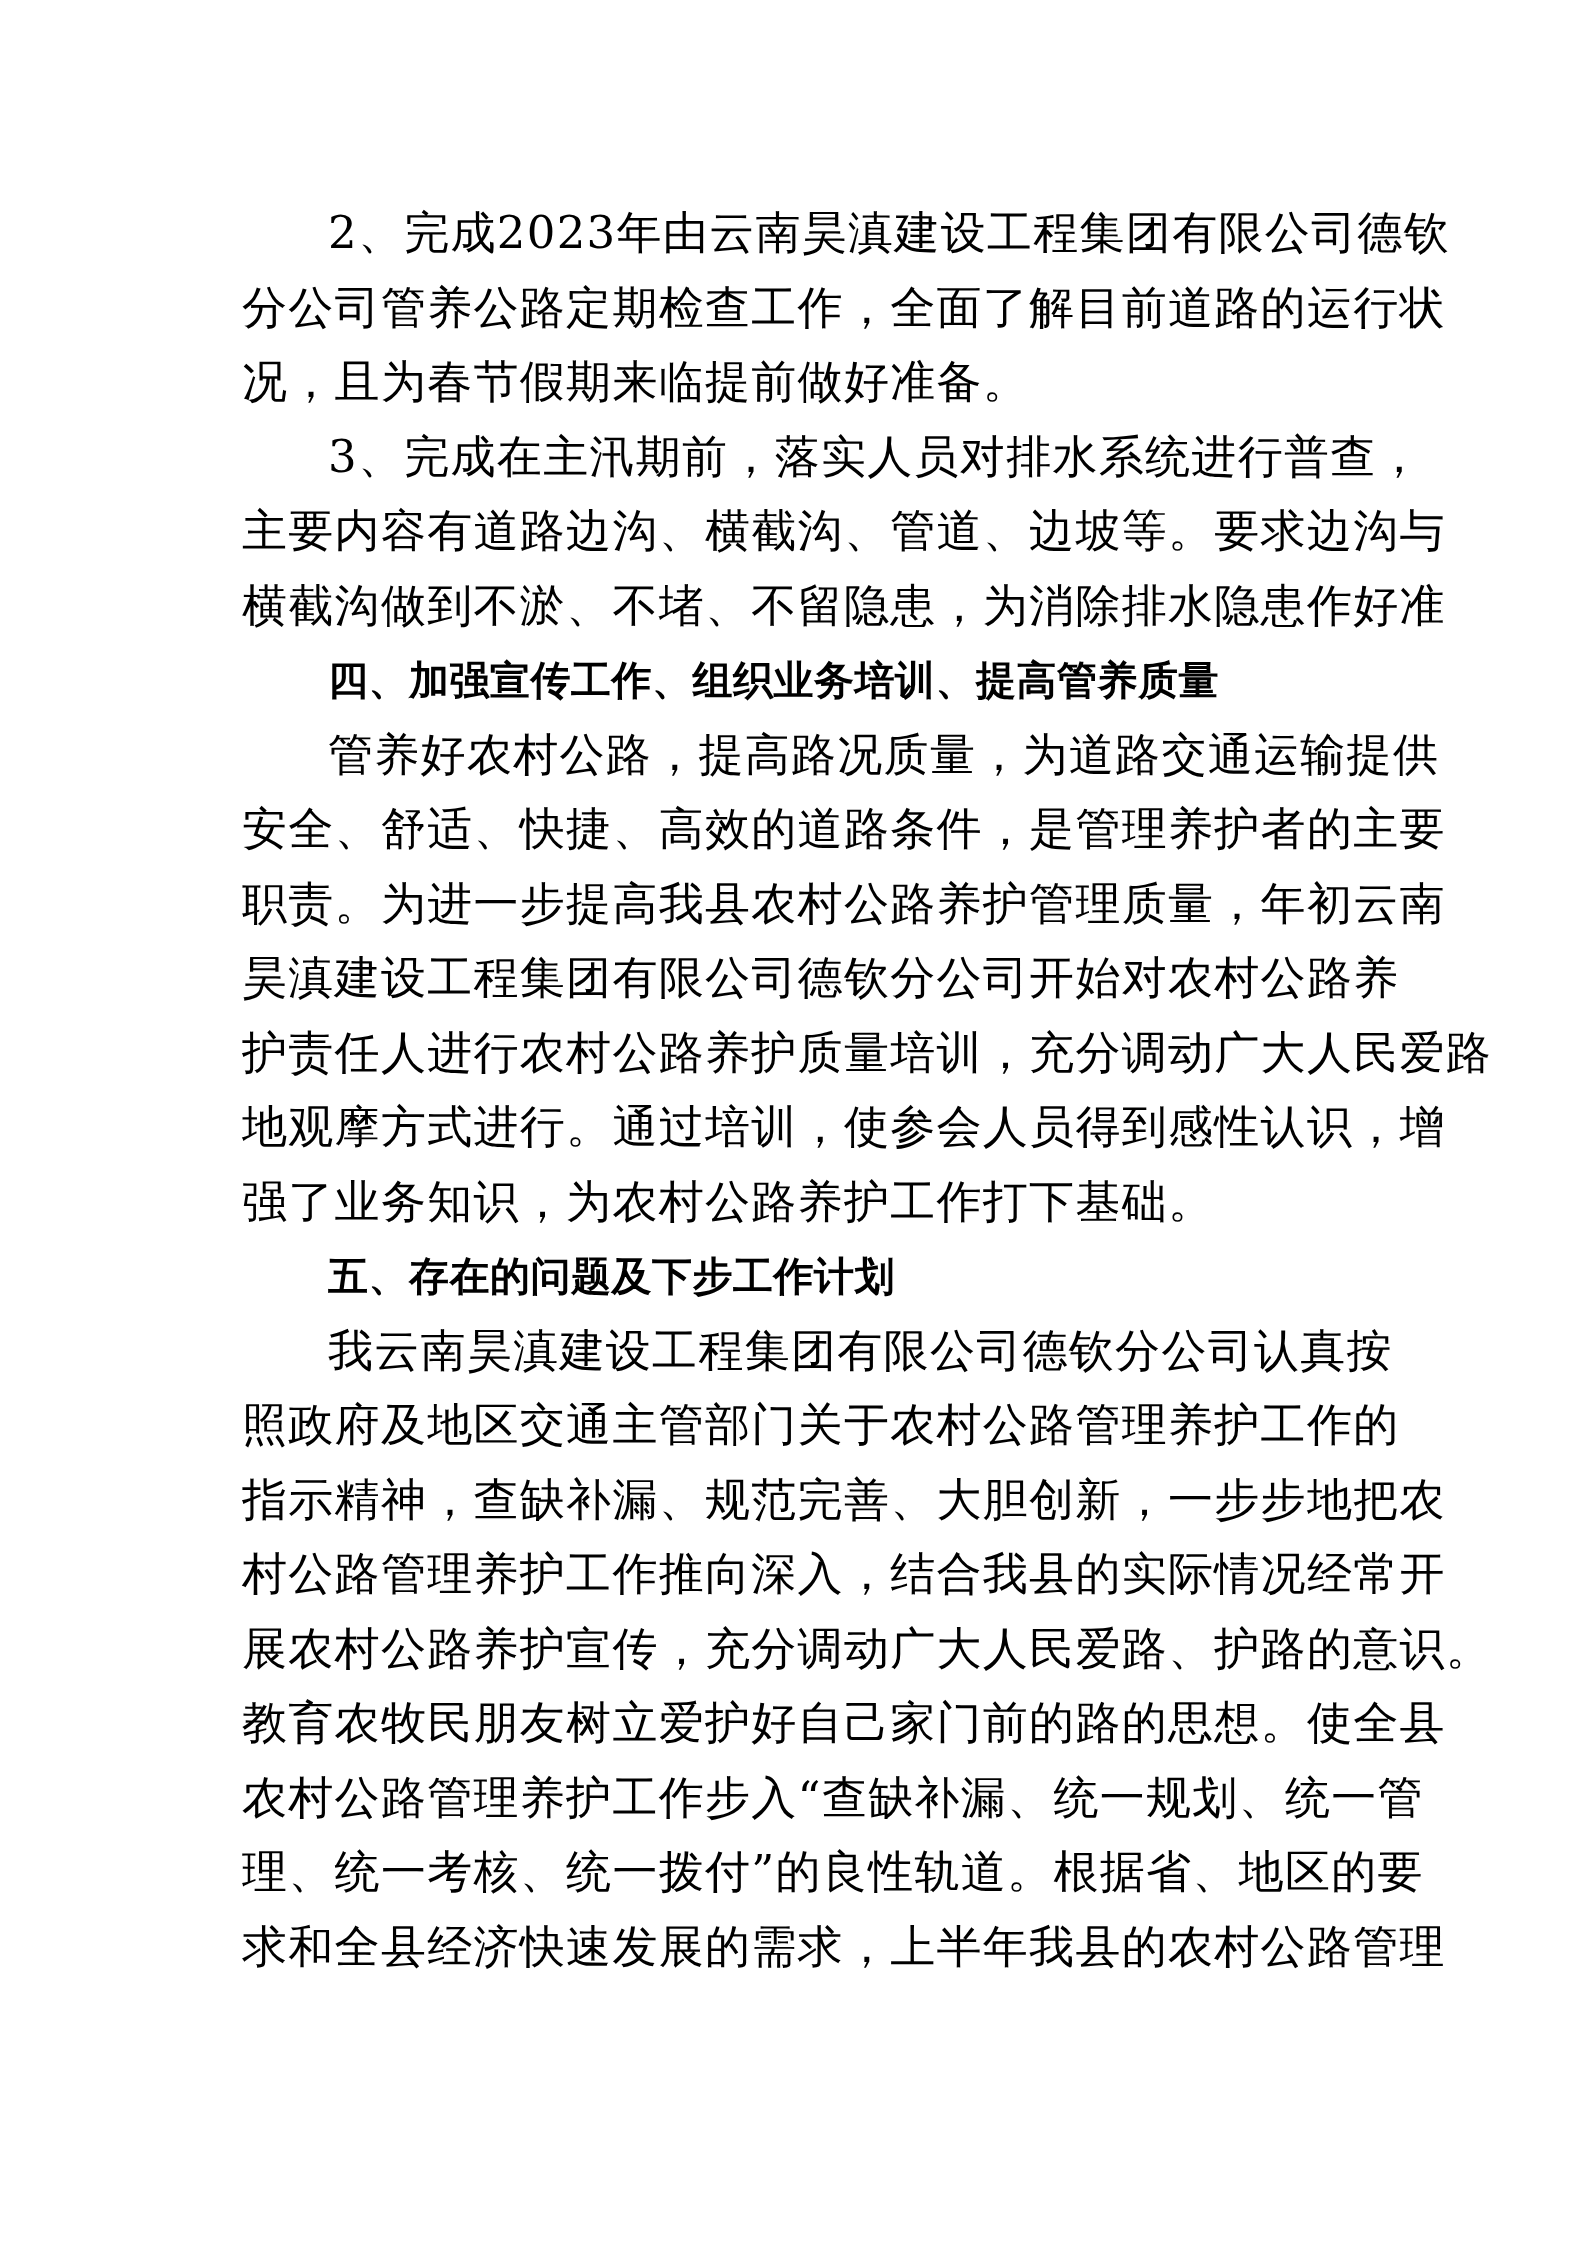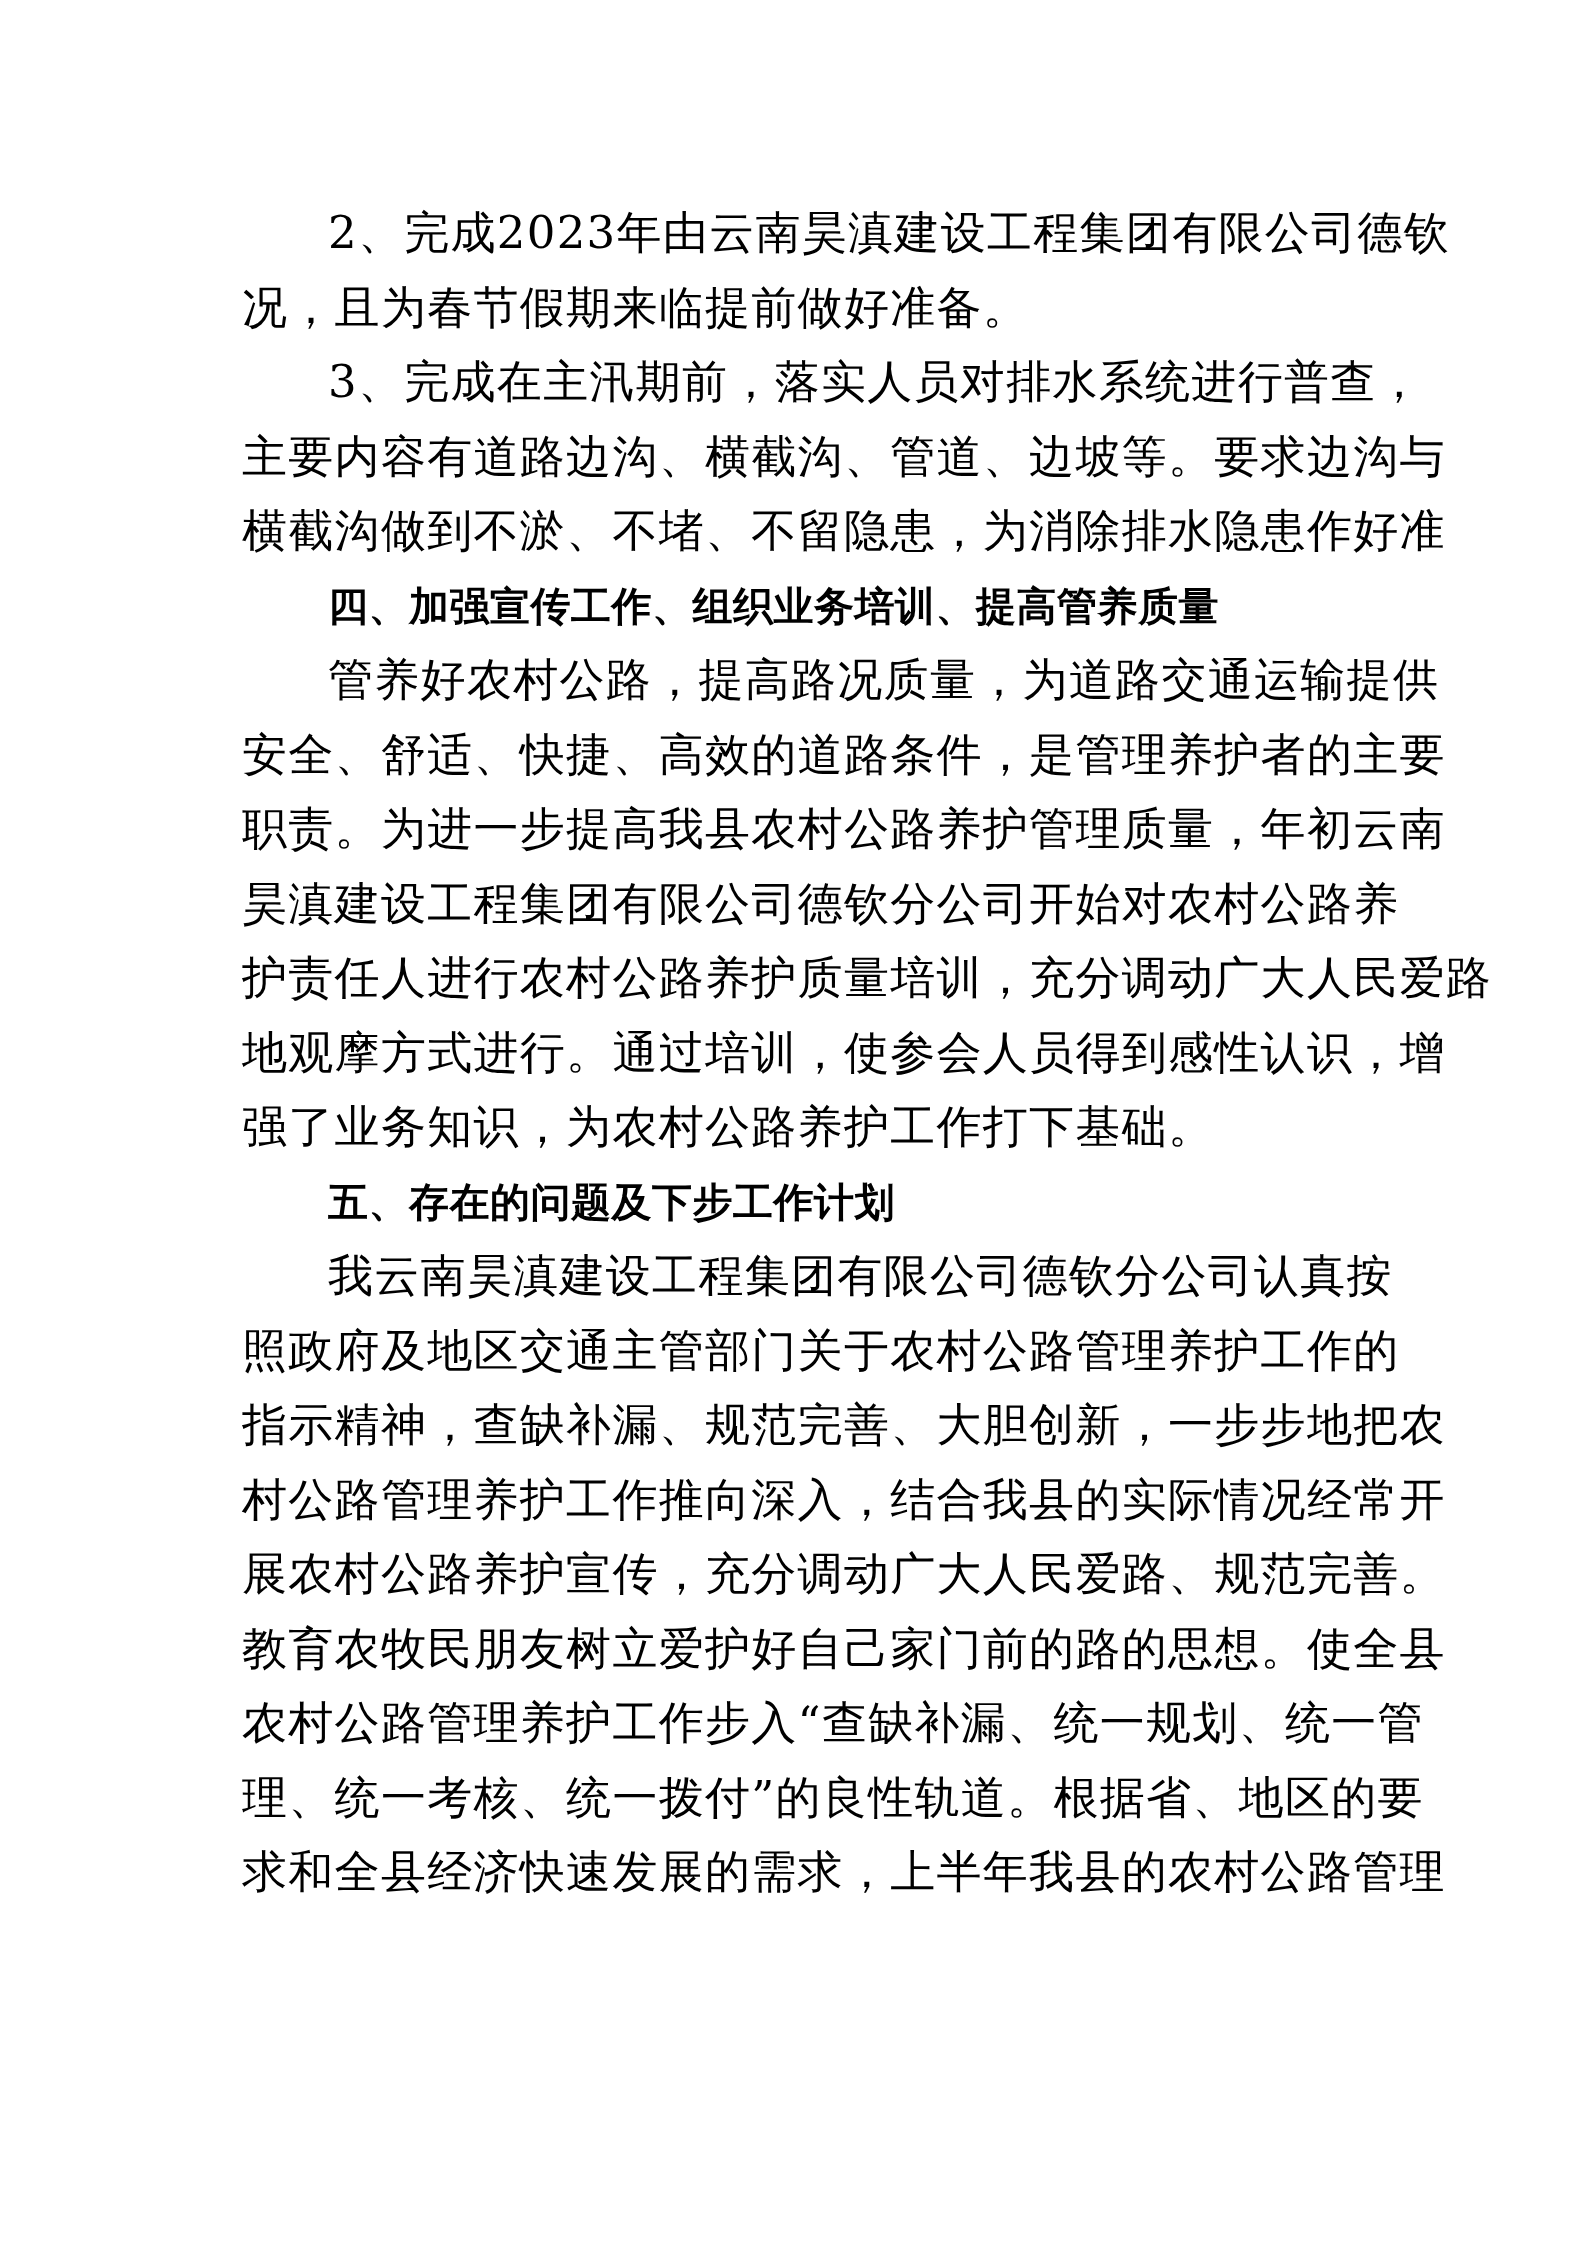--- a/index.html
+++ b/index.html
@@ -38,20 +38,21 @@
       letter-spacing: 0.5px;
     }
   </style>
 </head>
 <body>
 
 <div class="page">
 
   <div>
     <div class="line indent">2、完成2023年由云南昊滇建设工程集团有限公司德钦</div>
+    <div class="line">分公司管养公路定期检查工作，全面了解目前道路的运行状</div>
     <div class="line">况，且为春节假期来临提前做好准备。</div>
   </div>
 
   <div>
     <div class="line indent">3、完成在主汛期前，落实人员对排水系统进行普查，</div>
     <div class="line">主要内容有道路边沟、横截沟、管道、边坡等。要求边沟与</div>
     <div class="line">横截沟做到不淤、不堵、不留隐患，为消除排水隐患作好准</div>
   </div>
 
   <div class="line indent heading">四、加强宣传工作、组织业务培训、提高管养质量</div>
@@ -66,20 +67,20 @@
     <div class="line">强了业务知识，为农村公路养护工作打下基础。</div>
   </div>
 
   <div class="line indent heading">五、存在的问题及下步工作计划</div>
 
   <div>
     <div class="line indent">我云南昊滇建设工程集团有限公司德钦分公司认真按</div>
     <div class="line">照政府及地区交通主管部门关于农村公路管理养护工作的</div>
     <div class="line">指示精神，查缺补漏、规范完善、大胆创新，一步步地把农</div>
     <div class="line">村公路管理养护工作推向深入，结合我县的实际情况经常开</div>
-    <div class="line">展农村公路养护宣传，充分调动广大人民爱路、规范完善。</div>
+    <div class="line">展农村公路养护宣传，充分调动广大人民爱路、护路的意识。</div>
     <div class="line">教育农牧民朋友树立爱护好自己家门前的路的思想。使全县</div>
     <div class="line">农村公路管理养护工作步入“查缺补漏、统一规划、统一管</div>
     <div class="line">理、统一考核、统一拨付”的良性轨道。根据省、地区的要</div>
     <div class="line">求和全县经济快速发展的需求，上半年我县的农村公路管理</div>
   </div>
 
 </div>
 
 </body></html>

